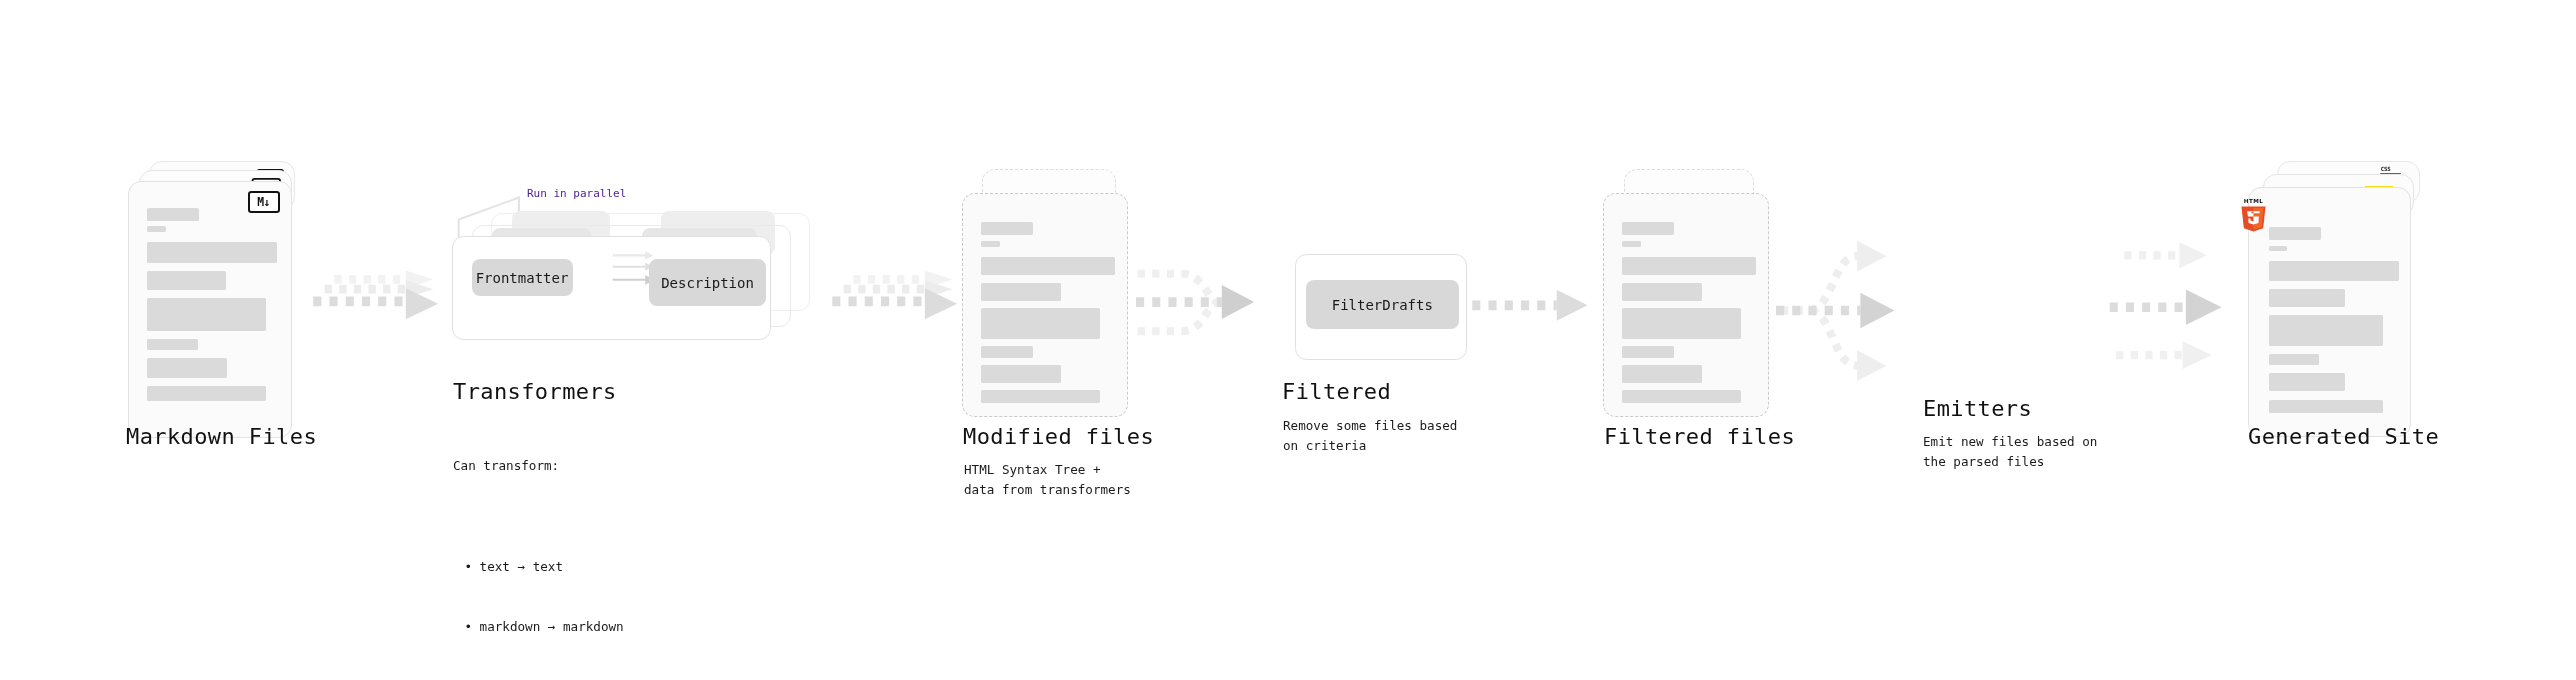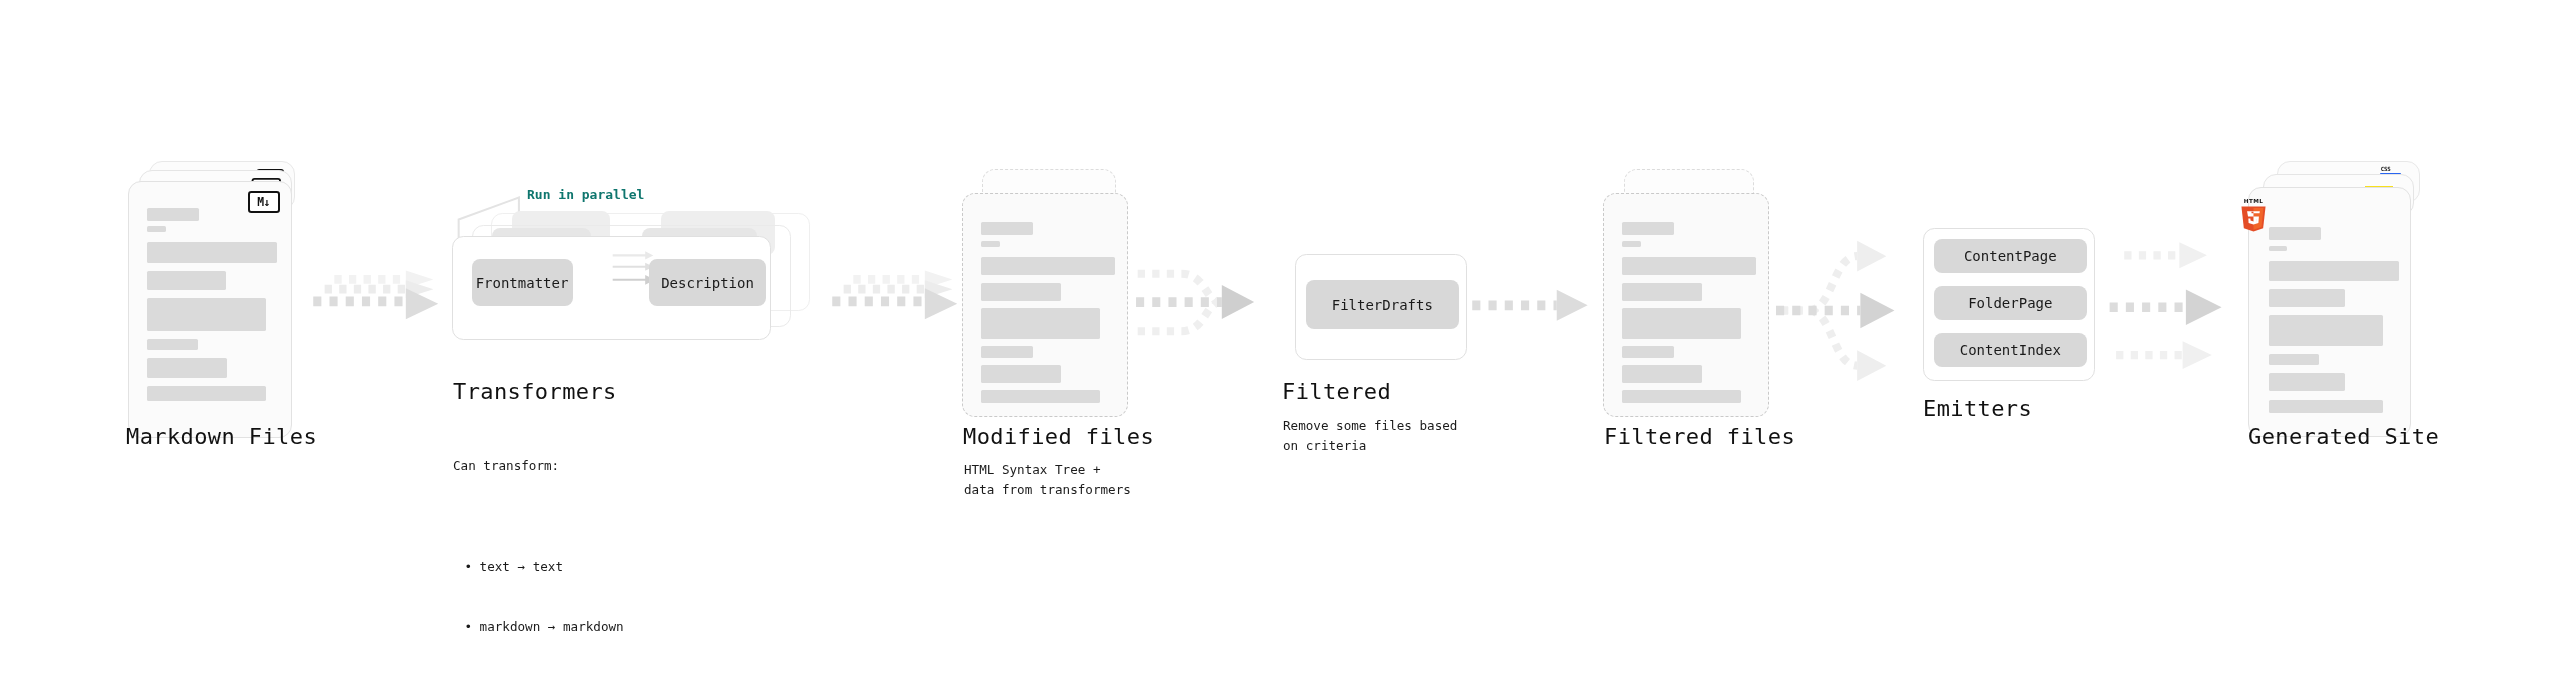--- a/index.html
+++ b/index.html
@@ -102,24 +102,23 @@
   }
   .subtitle {
     position: absolute;
     font-size: 12.6px;
     color: #1b1b1b;
     line-height: 1.6;
     white-space: pre;
   }
   .hint {
     position: absolute;
-    font-size: 13px;
-    color: #0f766e;
+    font-size: 11px;
+    color: #4c1d95;
     white-space: nowrap;
-    font-weight: bold;
   }
   .bullets { margin: 0; padding: 0 0 0 11.4px; list-style: none; }
   .bullets li { white-space: pre; }
   .bullets li::before { content: "\2022  "; }
 
   svg { display: block; overflow: visible; }
 </style>
 </head>
 <body>
 
@@ -195,21 +194,21 @@
         <g stroke-width="2.5" fill="none">
           <path d="M2 14 H44" stroke="#e9e9e9"></path>
             <path d="M42 9 L52 14 L42 19 Z" fill="#e9e9e9" stroke="none"></path>
           <path d="M2 28 H44" stroke="#e0e0e0"></path>
             <path d="M42 23 L52 28 L42 33 Z" fill="#e0e0e0" stroke="none"></path>
           <path d="M2 44 H44" stroke="#cfcfcf"></path>
             <path d="M42 38 L54 44 L42 50 Z" fill="#cfcfcf" stroke="none"></path>
         </g>
       </svg>
 
-      <div class="pill" style="left:19.5px; top:62px; width:101px; height:47px;">
+      <div class="pill" style="left:19.5px; top:62px; width:101px; height:37px;">
         <span>Frontmatter</span>
       </div>
       <div class="pill" style="left:197px; top:62px; width:117px; height:47px;align-items:center;">
         <span>Description</span>
       </div>
     </div>
   </div>
   <div class="title" style="left:453px; top:379px;">Transformers</div>
   <div class="subtitle" style="left:453px; top:416px;">
     <div>Can transform:</div>
@@ -308,34 +307,23 @@
         <path d="M6 110 H40 C70 110 70 43 100 43" stroke="#eeeeee" stroke-width="10" stroke-dasharray="9 9"></path>
         <path d="M100 24 L136 43 L100 62 Z" fill="#eeeeee" stroke="none"></path>
         <path d="M6 110 H40 C70 110 70 178 100 178" stroke="#eeeeee" stroke-width="10" stroke-dasharray="9 9"></path>
         <path d="M100 159 L136 178 L100 197 Z" fill="#eeeeee" stroke="none"></path>
         <path d="M0 110 H104" stroke="#dcdcdc" stroke-width="12" stroke-dasharray="10 10"></path>
         <path d="M104 88 L146 110 L104 132 Z" fill="#d3d3d3" stroke="none"></path>
       </g>
     </svg>
   </div>
 
-  <div class="node" style="left:1923px; top:228px;">
-    <div class="group-box" style="left:0; top:0; width:172px; height:153px; position:relative;">
-      <div class="pill" style="left:9.8px; top:9.8px; width:153px; height:34px; position:absolute;">
-        <span>ContentPage</span>
-      </div>
-      <div class="pill" style="left:9.8px; top:57px; width:153px; height:34px; position:absolute;">
-        <span>FolderPage</span>
-      </div>
-      <div class="pill" style="left:9.8px; top:104px; width:153px; height:34px; position:absolute;">
-        <span>ContentIndex</span>
-      </div>
-    </div>
-  </div>
   <div class="title" style="left:1923px; top:396px;">Emitters</div>
+  <div class="subtitle" style="left:1923px; top:432px;">Emit new files based on
+the parsed files</div>
 
   <div class="node" style="left:2108px; top:229px;">
     <svg width="146" height="163" viewBox="0 0 180 200">
       <g fill="none" stroke-linecap="butt">
         <path d="M20 32 H88" stroke="#f0f0f0" stroke-width="10" stroke-dasharray="9 9"></path>
         <path d="M88 16 L122 32 L88 48 Z" fill="#f0f0f0" stroke="none"></path>
         <path d="M2 96 H96" stroke="#dcdcdc" stroke-width="12" stroke-dasharray="10 10"></path>
         <path d="M96 74 L140 96 L96 118 Z" fill="#d3d3d3" stroke="none"></path>
         <path d="M10 155 H92" stroke="#f0f0f0" stroke-width="10" stroke-dasharray="9 9"></path>
         <path d="M92 138 L128 155 L92 172 Z" fill="#f0f0f0" stroke="none"></path>

